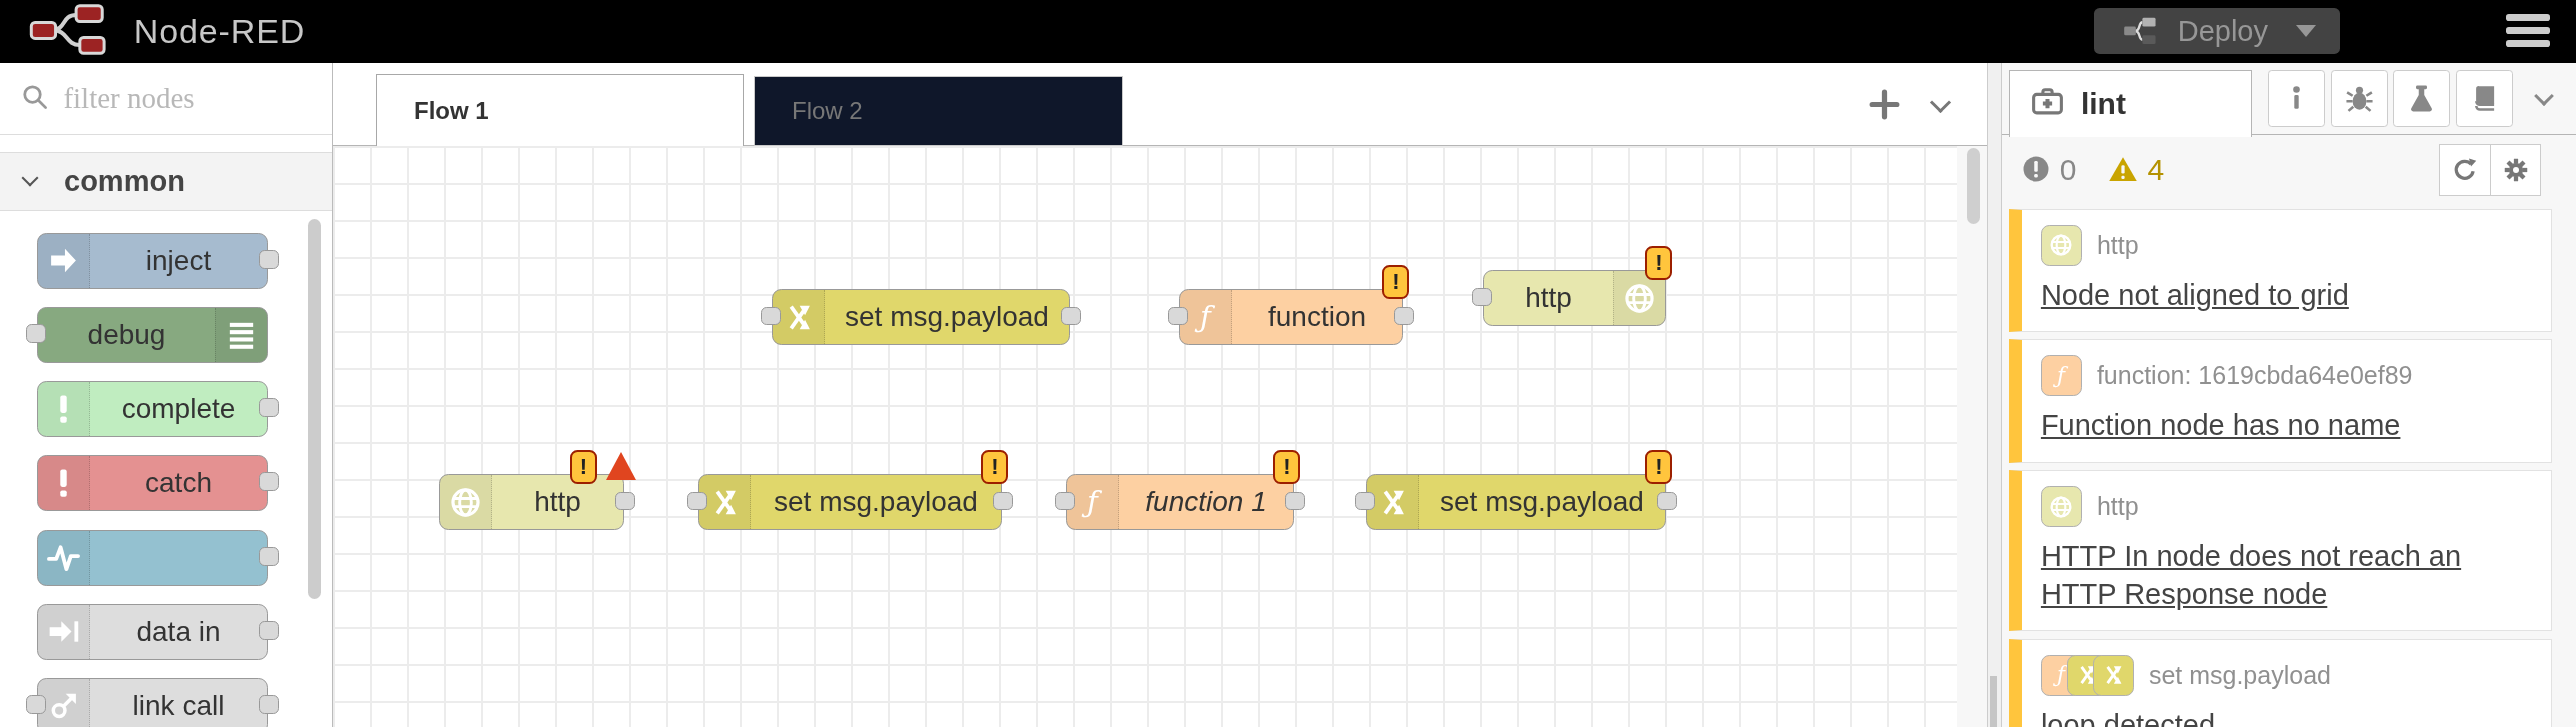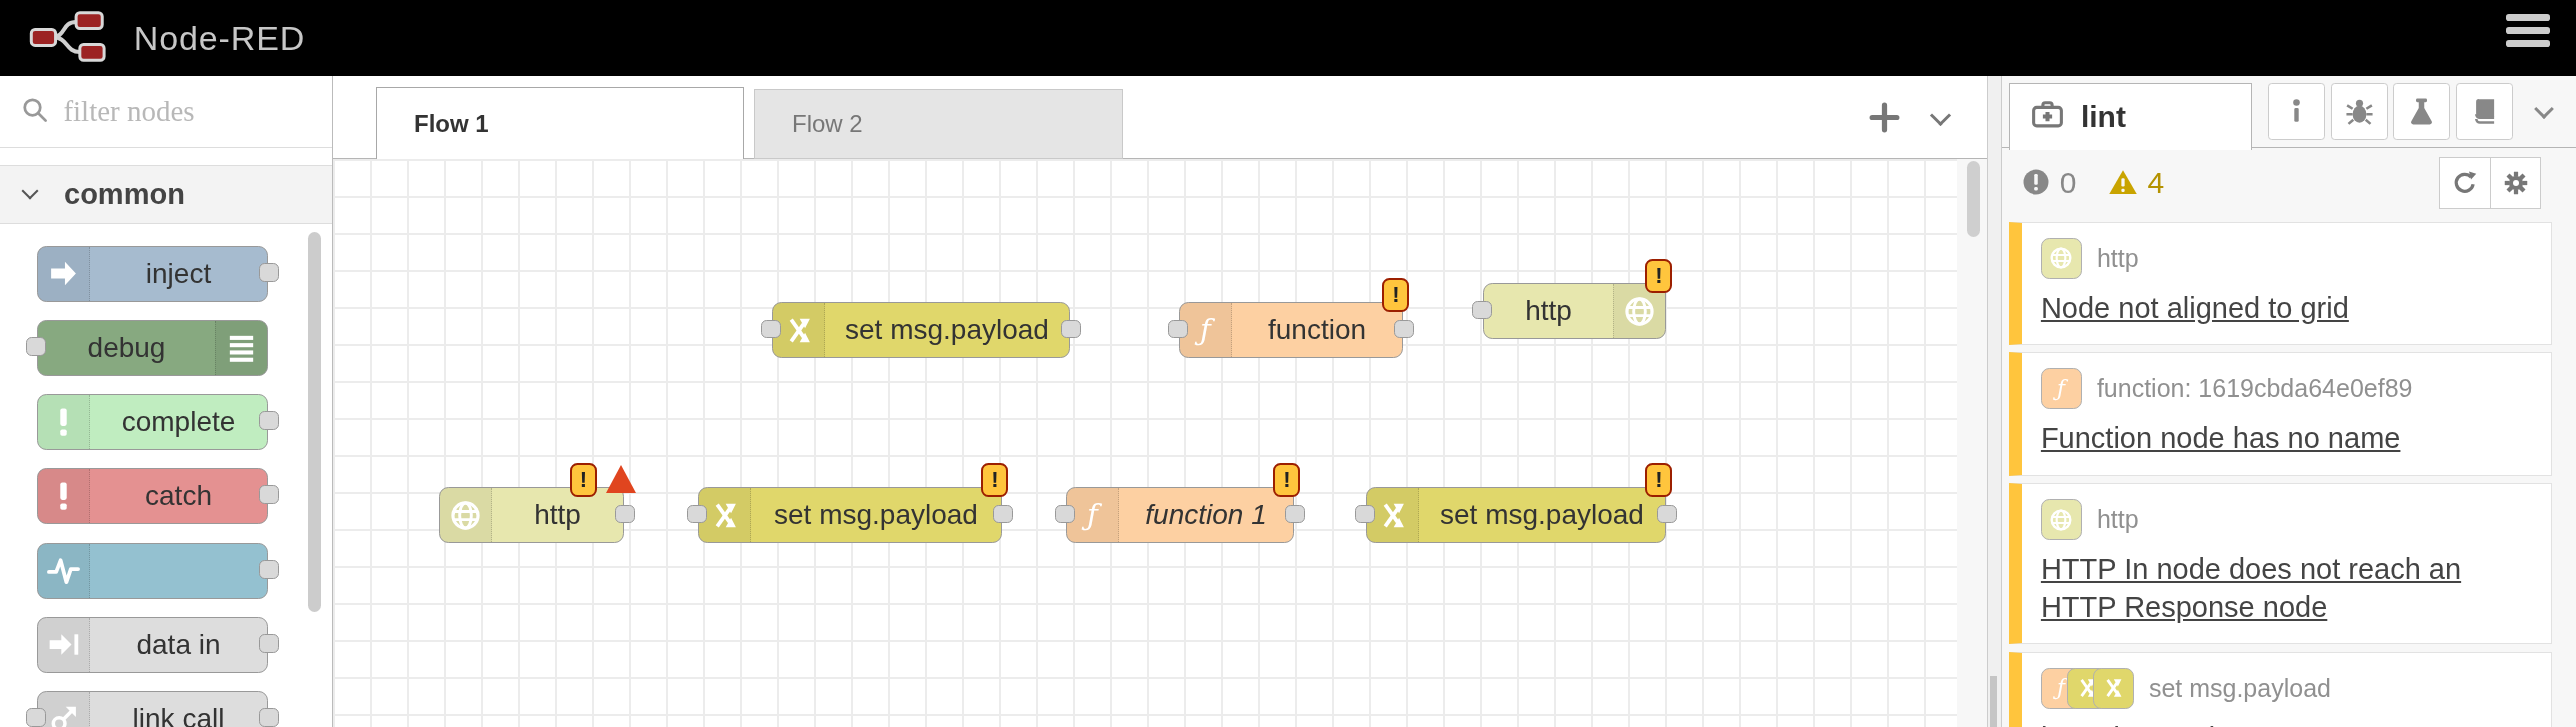--- a/index.html
+++ b/index.html
@@ -1,21 +1,21 @@
 <!DOCTYPE html>
 <html style="font-size:15px"><head>
 <meta charset="utf-8">
 <style>
   * { margin:0; padding:0; box-sizing:border-box; }
   html,body { width:2576px; height:728px; overflow:hidden; background:#fff;
               font-family:"Liberation Sans", sans-serif; }
   #app { width:2576px; height:728px; display:flex; flex-direction:column; }
 
   
-  .header { height:76px; background:#000; display:flex; align-items:center;
+  .header { height:63px; background:#000; display:flex; align-items:center;
             padding:0 24px; position:relative; flex:0 0 auto; }
   .title { margin-left:16.7px; font-size:34px; color:#c7c7c7; letter-spacing:0.9px; }
   .deploy { position:absolute; right:236px; top:8.3px; height:46px; background:#434343;
             border-radius:5.6px; display:flex; align-items:center; padding:0 24px; cursor:pointer; }
   .deploy-label { font-size:29px; color:#979797; margin-left:16.7px; }
   .caret { width:0; height:0; border-left:10.2px solid transparent; border-right:10.2px solid transparent;
            border-top:12px solid #979797; margin-left:28px; }
   .burger { position:absolute; right:26px; top:14px; width:44px; cursor:pointer; }
   .burger div { height:6.5px; background:#ccc; border-radius:2.8px; margin-bottom:6.5px; }
   .burger div:last-child { margin-bottom:0; }
@@ -61,21 +61,21 @@
              border-bottom:28px solid #e0451f; }
 
   
   .main { flex:1; min-width:0; display:flex; flex-direction:column; background:#fff; }
   .tabbar { height:83px; position:relative; background:#fff; border-bottom:1.9px solid #b5b5b5;
             flex:0 0 auto; z-index:2; }
   .wtab { position:absolute; display:flex; align-items:center; padding-left:37px;
           font-size:24px; cursor:pointer; }
   .wtab.active { background:#fff; border:1.9px solid #a8a8a8; border-bottom:none;
                  font-weight:bold; color:#333; }
-  .wtab.inactive { background:#e5e5e5; border:1.9px solid #c9c9c9; color:#777; }
+  .wtab.inactive { background:#0f172a; border:1.9px solid #c9c9c9; color:#777; }
   .plusbtn { position:absolute; left:1530px; top:20.4px; width:43px; height:43px; cursor:pointer;
              display:flex; align-items:center; justify-content:center; }
   .tchev { position:absolute; left:1600px; top:31.5px; width:15px; height:15px;
            border-right:3.7px solid #777; border-bottom:3.7px solid #777; transform:rotate(45deg);
            cursor:pointer; }
   .canvas { flex:1; position:relative; overflow:hidden; background:#fff;
             background-image:linear-gradient(#ececec 1.9px, transparent 1.9px),
                              linear-gradient(90deg,#ececec 1.9px, transparent 1.9px);
             background-size:37px 37px; }
   .wires { position:absolute; inset:0; z-index:1; }
@@ -137,20 +137,32 @@
     <span>
       <svg width="93" height="56" viewBox="0 0 46 30">
         <path d="M13 15 C21 15 18 7 26 7 M13 15 C22 15 20 23 28 23" stroke="#d0d0d0" stroke-width="2.2" fill="none"></path>
         <rect x="2" y="11" width="13" height="8.5" rx="2" fill="#9c2323" stroke="#d8d8d8" stroke-width="1.6"></rect>
         <rect x="26" y="2" width="14" height="8.5" rx="2" fill="#9c2323" stroke="#d8d8d8" stroke-width="1.6"></rect>
         <rect x="28" y="19" width="13" height="8.5" rx="2" fill="#9c2323" stroke="#d8d8d8" stroke-width="1.6"></rect>
       </svg>
     </span>
     <span class="title">Node-RED</span>
 
+    <div class="deploy">
+      <span>
+        <svg width="43" height="35" viewBox="0 0 24 24">
+          <path d="M9 13 C13 13 11 7 14 7 M9 13 C13 13 11 19 14 19" stroke="#ddd" stroke-width="1.6" fill="none"></path>
+          <rect x="1.5" y="10" width="8" height="6" rx="1" fill="#8a8a8a"></rect>
+          <rect x="14" y="4" width="9" height="6" rx="1" fill="#b2b2b2"></rect>
+          <rect x="14" y="16" width="9" height="6" rx="1" fill="#5a5a5a"></rect>
+        </svg>
+      </span>
+      <span class="deploy-label">Deploy</span>
+      <span class="caret"></span>
+    </div>
 
     <div class="burger">
       <div></div>
         <div></div>
         <div></div>
     </div>
   </div>
 
   <div class="content">
 

